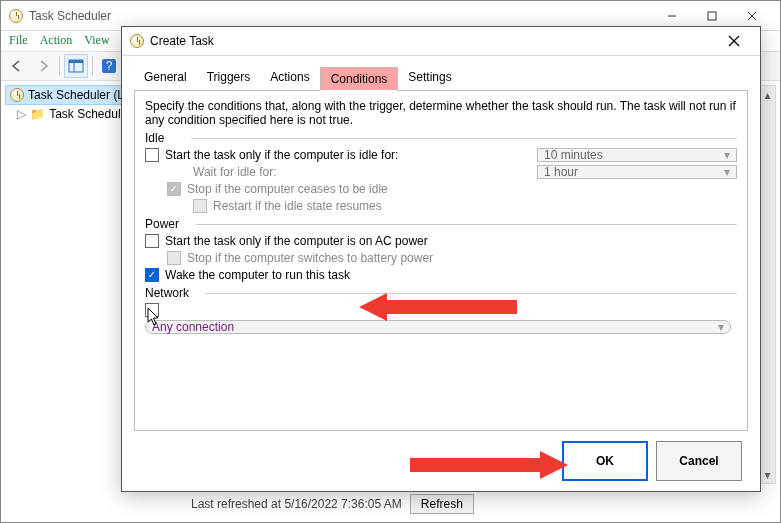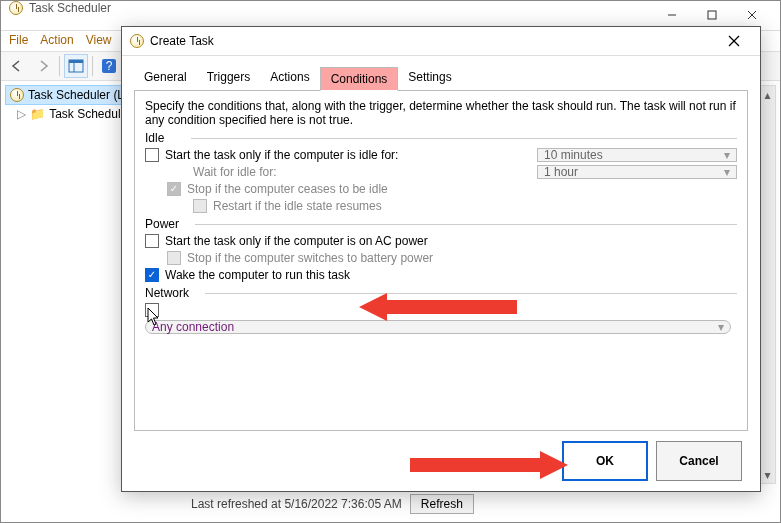--- a/index.html
+++ b/index.html
@@ -1,25 +1,25 @@
 <!DOCTYPE html>
 <html><head>
 <meta charset="utf-8">
 <style>
 * { box-sizing: border-box; font-family: "Segoe UI", Tahoma, sans-serif; font-size: 12px; }
 body { margin: 0; background: #fff; width: 781px; height: 523px; position: relative; overflow: hidden; border: 1px solid #888; }
 
 
-.main-titlebar { height: 30px; display: flex; padding: 0 8px; background: #fff; border-bottom: 1px solid #ddd; }
+.main-titlebar { height: 30px; display: flex; align-items: center; padding: 0 8px; background: #fff; border-bottom: 1px solid #ddd; }
 .main-titlebar .title { flex: 1; color: #555; margin-left: 6px; }
 .win-btns { display: flex; gap: 0; margin-left: auto; }
 .win-btn { width: 40px; height: 28px; display: flex; align-items: center; justify-content: center; color: #555; }
 
 .menubar { height: 20px; display: flex; gap: 12px; padding: 2px 8px; }
-.menubar span { color: #a16207; }
+.menubar span { color: #15803d; font-family: Liberation Serif, serif; }
 
 .toolbar { height: 30px; display: flex; align-items: center; gap: 2px; padding: 2px 4px; border-top: 1px solid #e0e0e0; border-bottom: 1px solid #e0e0e0; background: #f7f7f7; position: relative; }
 .tool-btn { width: 24px; height: 24px; display: flex; align-items: center; justify-content: center; border: 1px solid transparent; }
 .tool-sep { width: 1px; height: 20px; background: #ccc; margin: 0 2px; }
 
 .tree { position: absolute; left: 4px; top: 84px; width: 140px; }
 .tree-item { display: flex; align-items: center; gap: 4px; padding: 2px 4px; }
 .tree-item.sel { background: #cce8ff; border: 1px solid #99d1ff; }
 
 .status-bar { position: absolute; left: 190px; bottom: 8px; display: flex; align-items: center; gap: 8px; }

